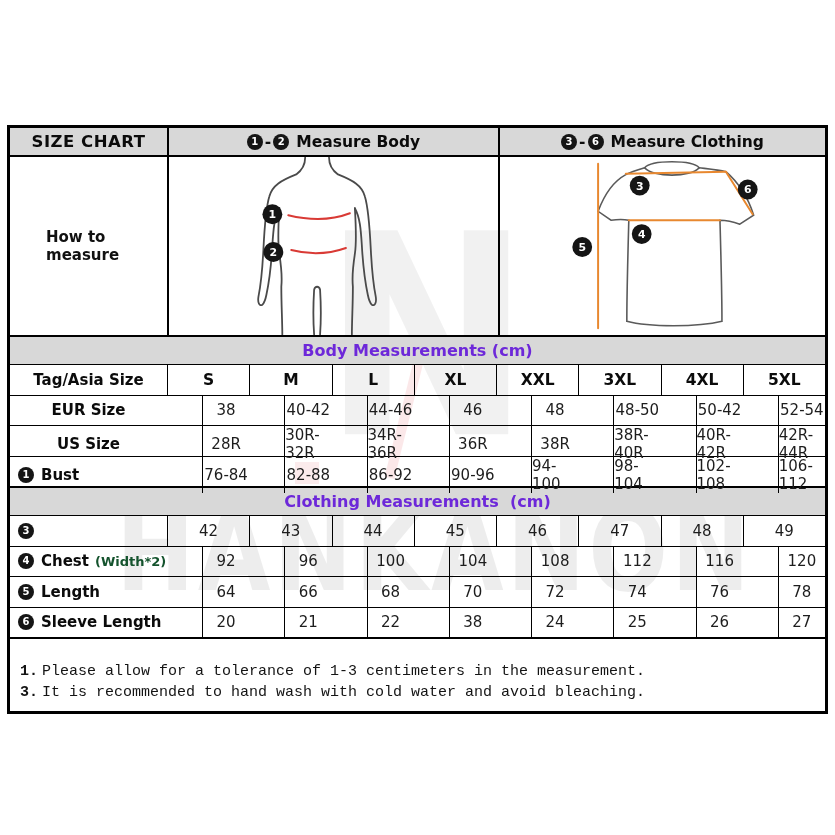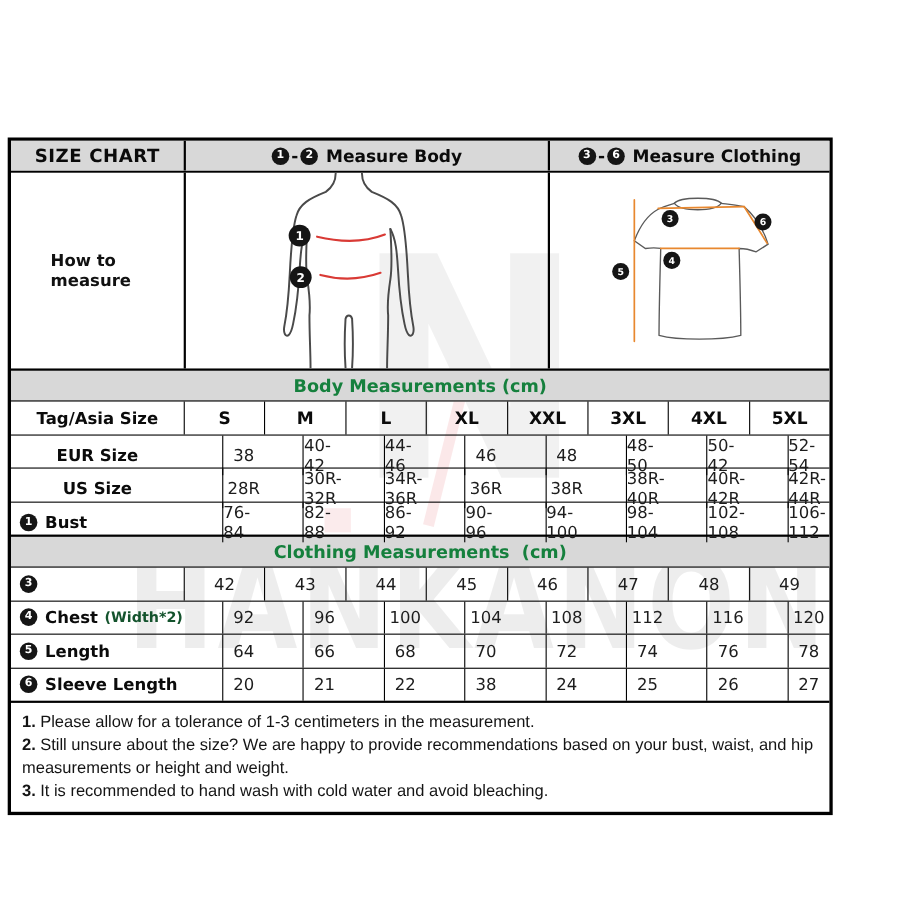--- a/index.html
+++ b/index.html
@@ -18,51 +18,51 @@
     position:absolute;left:116px;top:494px;font-size:94px;font-weight:bold;
     letter-spacing:3px;color:rgba(0,0,0,0.07);transform:scaleY(1.22);
     transform-origin:top left;white-space:nowrap;line-height:1;
   }
   .wm-pink-1{position:absolute;left:402px;top:335px;width:10px;height:145px;
     background:rgba(225,90,100,0.14);transform:rotate(14deg);}
   .wm-pink-2{position:absolute;left:295px;top:462px;width:24px;height:22px;
     background:rgba(225,90,100,0.12);}
   
   .sheet{
-    position:absolute;left:7px;top:125px;width:750px;z-index:2;
+    position:absolute;left:7px;top:125px;width:821px;z-index:2;
     border:3px solid #000;box-sizing:border-box;background:transparent;
   }
   .top-row{display:grid;grid-template-columns:157px 331px 1fr;height:27px;border-bottom:2px solid #000;}
   .hcell{display:flex;align-items:center;justify-content:center;background:#d8d8d8;
     font-weight:bold;font-size:15.5px;color:#0b0b0b;}
   .hcell.first{font-size:16.5px;letter-spacing:0.5px;}
   .bl2{border-left:2px solid #000;}
   .measure-row{display:grid;grid-template-columns:157px 331px 1fr;height:178px;}
   .mcell{display:flex;align-items:center;justify-content:center;overflow:hidden;}
   .mcell.label{font-weight:bold;font-size:15px;padding-left:36px;}
   .band{height:27px;display:flex;align-items:center;justify-content:center;background:#d8d8d8;
-    font-weight:bold;font-size:16px;color:#15803d;border-top:2px solid #000;border-bottom:1px solid #000;
+    font-weight:bold;font-size:16px;color:#6d28d9;border-top:2px solid #000;border-bottom:1px solid #000;
     white-space:pre;}
   .rows{}
   .t-row{display:grid;grid-template-columns:157px repeat(8,1fr);height:29.5px;}
   .t-row + .t-row{border-top:1px solid #000;gap:35px;}
   .t-cell{display:flex;align-items:center;justify-content:center;border-left:1px solid #000;
     font-size:15px;color:#1d1d1d;}
   .t-cell.bold{font-weight:bold;font-size:15.5px;color:#0b0b0b;}
   .t-label{border-left:none;font-weight:bold;font-size:15px;color:#0b0b0b;}
   .t-label.left{justify-content:flex-start;padding-left:8px;}
   .lab-note{color:#14532d;font-size:13px;font-weight:bold;margin-left:6px;}
   .badge{flex:none;display:inline-flex;align-items:center;justify-content:center;
     width:16px;height:16px;border-radius:50%;background:#151515;color:#fff;
     font-size:10px;font-weight:bold;margin-right:7px;line-height:1;}
   .hdr-badges{display:inline-flex;align-items:center;margin-right:7px;}
   .hdr-badges .badge{margin-right:0;}
   .hdr-dash{font-weight:bold;margin:0 2px;}
-  .notes{border-top:2px solid #000;padding:7px 10px 8px 10px;
-    font-family:Liberation Sans, sans-serif;font-size:15px;color:#141414;line-height:21px;}
+  .notes{border-top:2px solid #000;padding:22px 10px 8px 10px;
+    font-family:Liberation Mono, monospace;font-size:15px;color:#141414;line-height:21px;}
   .note-line .note-num{font-weight:bold;margin-right:4px;}
   svg{display:block;}
 </style>
 </head>
 <body>
 
 <div class="wm-layer">
   <div class="wm-big-n">N</div>
   <div class="wm-text">HANKANON</div>
   <div class="wm-pink-1"></div>
@@ -258,17 +258,16 @@
         <div class="t-cell">38</div>
         <div class="t-cell">24</div>
         <div class="t-cell">25</div>
         <div class="t-cell">26</div>
         <div class="t-cell">27</div>
       </div>
     </div>
 
   <div class="notes">
       <div class="note-line"><span class="note-num">1.</span>Please allow for a tolerance of 1-3 centimeters in the measurement.</div>
-      <div class="note-line"><span class="note-num">2.</span>Still unsure about the size? We are happy to provide recommendations based on your bust, waist, and hip measurements or height and weight.</div>
       <div class="note-line"><span class="note-num">3.</span>It is recommended to hand wash with cold water and avoid bleaching.</div>
     </div>
 
 </div>
 
 </body></html>

